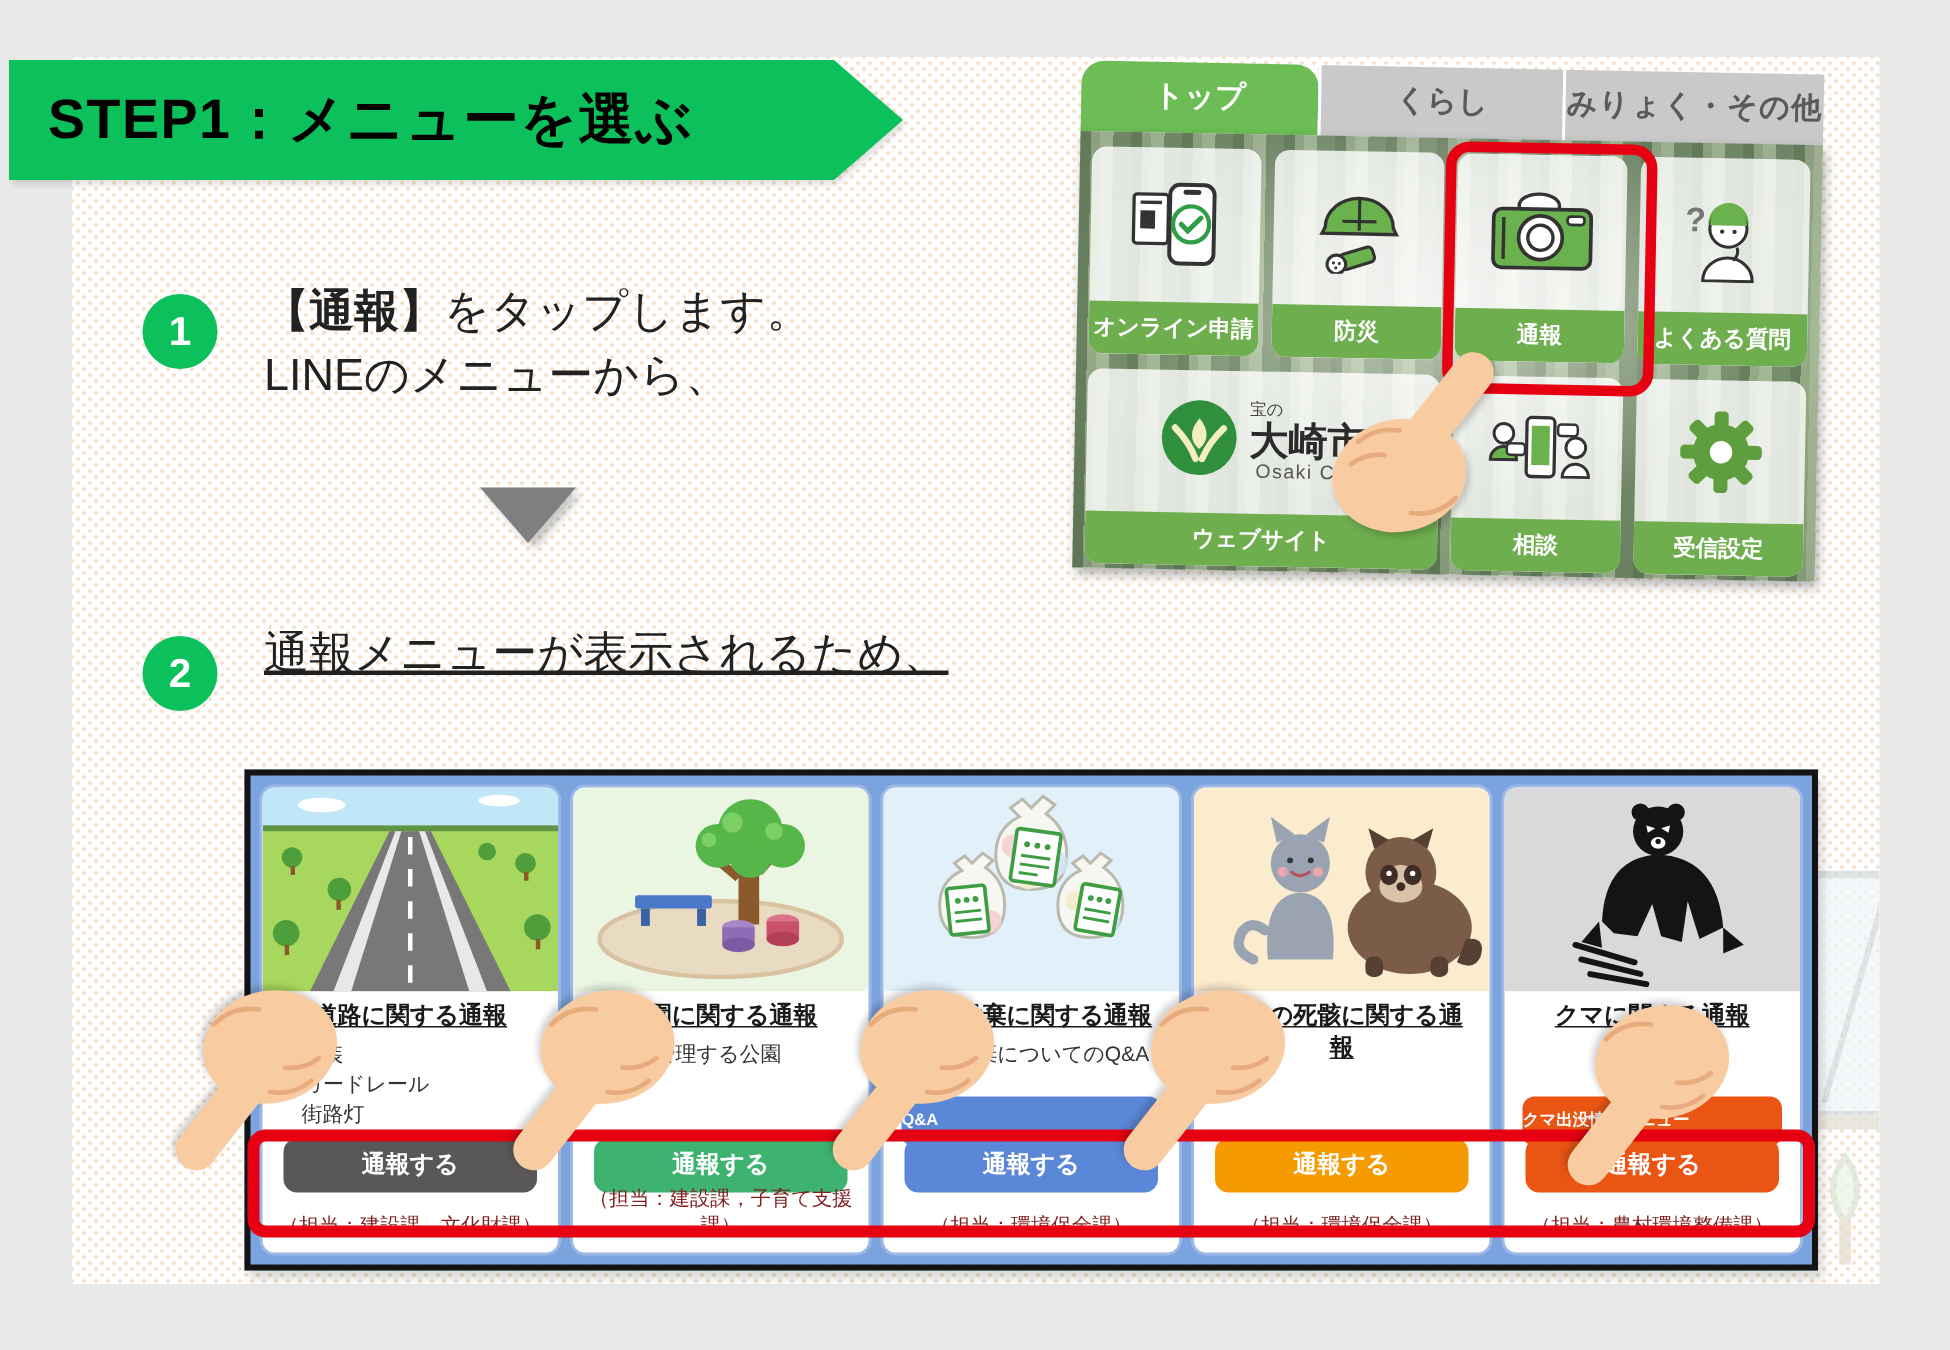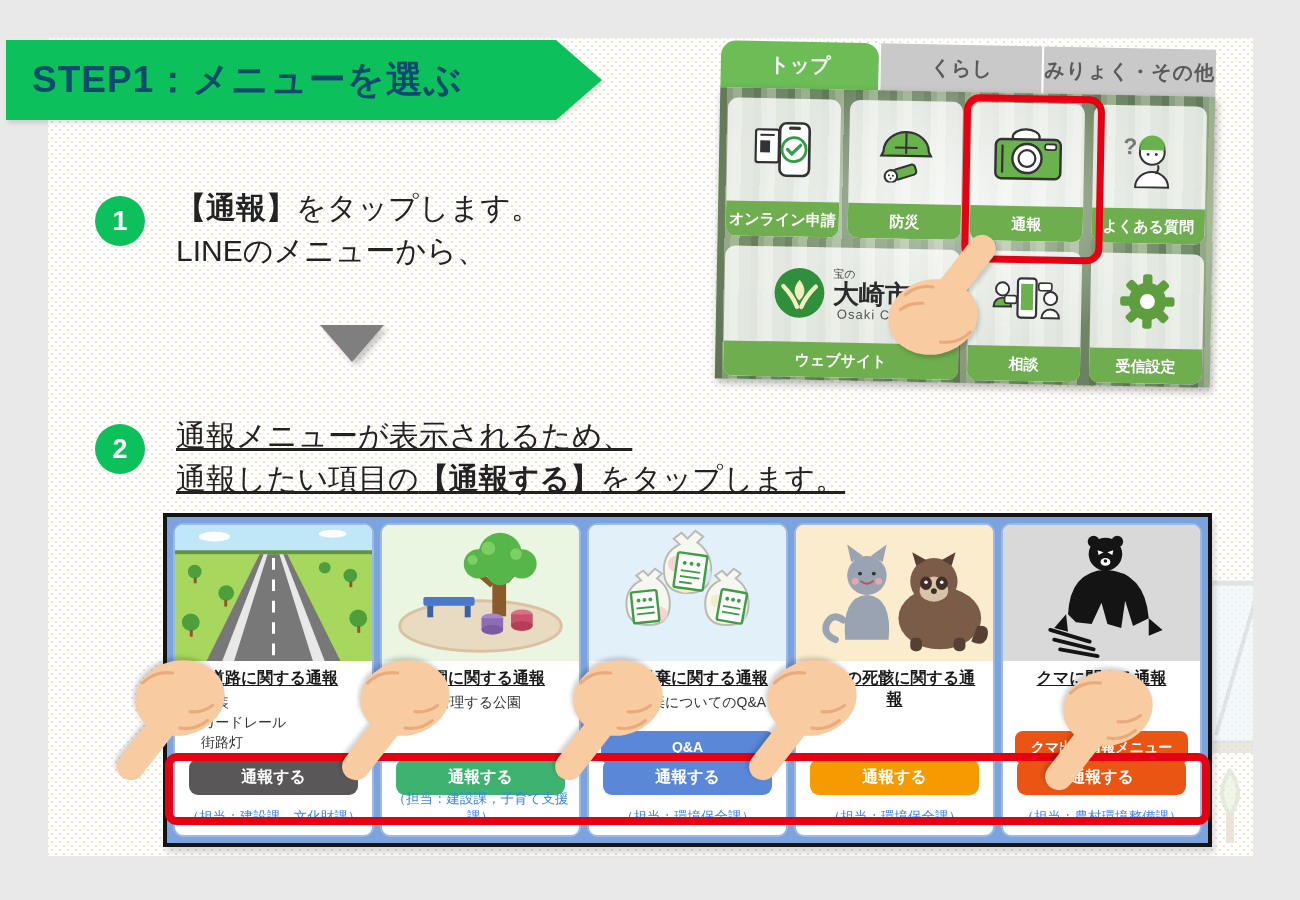--- a/index.html
+++ b/index.html
@@ -15,21 +15,21 @@
     background-color:#ffffff;
     background-image:
       radial-gradient(#f5e1ca 1.1px, transparent 1.3px),
       radial-gradient(#f5e1ca 1.1px, transparent 1.3px);
     background-size:8px 8px;background-position:0 0,4px 4px;
     z-index:0;
   }
   
   .banner{position:absolute;left:6px;top:40px;height:80px;display:flex;z-index:3;
     filter:drop-shadow(2px 3px 2px rgba(0,0,0,.12));}
-  .banner-body{width:524px;background:#0cc15c;color:#0c4a6e;font-size:37px;font-weight:bold;
+  .banner-body{width:524px;background:#0cc15c;color:#000000;font-size:37px;font-weight:bold;
     letter-spacing:1px;line-height:80px;padding-left:26px;white-space:nowrap;}
   .banner-tip{width:0;height:0;border-top:40px solid transparent;border-bottom:40px solid transparent;
     border-left:46px solid #0cc15c;}
   
   .stepnum{position:absolute;width:50px;height:50px;border-radius:50%;background:#0cc15c;
     color:#fff;font-size:27px;font-weight:bold;text-align:center;line-height:50px;z-index:2;}
   .steptext{position:absolute;font-size:30px;line-height:43px;color:#222;z-index:2;white-space:nowrap;}
   .steptext b{font-weight:bold;}
   .tri-down{position:absolute;left:320px;top:325px;width:0;height:0;z-index:2;
     border-left:32px solid transparent;border-right:32px solid transparent;
@@ -72,24 +72,24 @@
     box-sizing:border-box;border:4px solid #141414;background:#7ba3de;padding:6px;
     display:flex;gap:6px;box-shadow:3px 6px 6px rgba(0,0,0,.15);}
   .card{flex:1;background:#fff;border:2px solid #9cb8e6;border-radius:10px;
     position:relative;overflow:hidden;box-sizing:border-box;}
   .cimg{height:136px;border-radius:8px 8px 0 0;overflow:hidden;}
   .cimg svg{display:block;width:100%;height:100%;}
   .ctitle{margin:7px 14px 0;font-size:16px;font-weight:bold;text-decoration:underline;
     text-underline-offset:2px;text-align:center;line-height:1.3;color:#1a1a1a;}
   .citems{margin:3px 0 0 26px;font-size:14px;color:#333;line-height:1.45;}
   .xbtn{position:absolute;left:12px;right:12px;top:206px;height:33px;border-radius:8px;
-    color:#fff;font-size:14px;font-weight:bold;text-align:center;line-height:33px;}
+    color:#fff;font-size:11px;font-weight:bold;text-align:left;line-height:33px;}
   .rbtn{position:absolute;left:14px;right:14px;bottom:40px;height:36px;border-radius:9px;
     color:#fff;font-size:16px;font-weight:bold;text-align:center;line-height:36px;}
-  .caption{position:absolute;bottom:9px;left:0;right:0;text-align:center;font-size:13.5px;color:#3b82f6;}
+  .caption{position:absolute;bottom:9px;left:0;right:0;text-align:center;font-size:13.5px;color:#7f1d1d;}
   .redbox-row{position:absolute;left:-2px;right:-2px;top:236px;height:56px;
     border:8px solid #e60012;border-radius:12px;z-index:5;pointer-events:none;}
   
   .hand{position:absolute;width:150px;height:150px;z-index:6;pointer-events:none;
     filter:drop-shadow(2px 3px 2px rgba(0,0,0,.18));}
   .hand.down{transform:rotate(180deg);}
   
   .bg-illo{position:absolute;left:1206px;top:575px;width:47px;height:281px;overflow:hidden;z-index:1;opacity:.75;}
 </style>
 </head>
@@ -116,21 +116,20 @@
 <div class="steptext" style="left:176px;top:186px;">
   <div><b>【通報】</b><span>をタップします。</span></div>
   <div><span>LINEのメニューから、</span></div>
 </div>
 
 <div class="tri-down"></div>
 
 <div class="stepnum" style="left:95px;top:424px;">2</div>
 <div class="steptext" style="left:176px;top:414px;text-decoration:underline;">
   <div><span>通報メニューが表示されるため、</span></div>
-  <div><span>通報したい項目の</span><b>【通報する】</b><span>をタップします。</span></div>
 </div>
 
 <div class="phone">
   <div class="tabs">
     <div class="tab active">トップ</div>
     <div class="tab idle t2">くらし</div>
     <div class="tab idle t3">みりょく・その他</div>
   </div>
   <div class="pmenu">
     <div class="trow r1">

